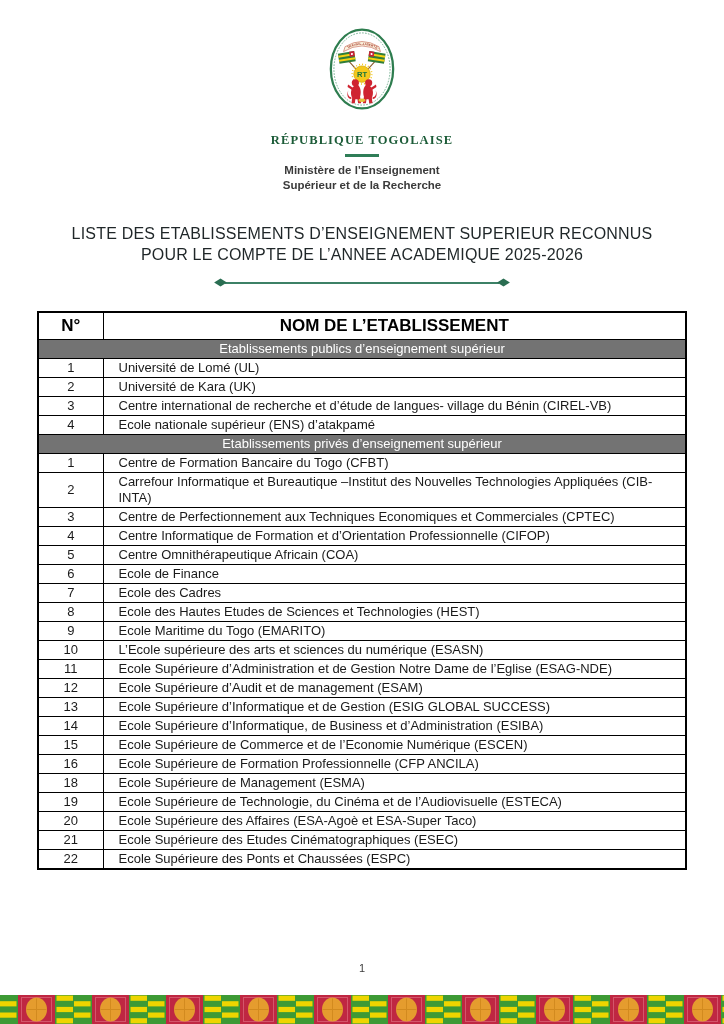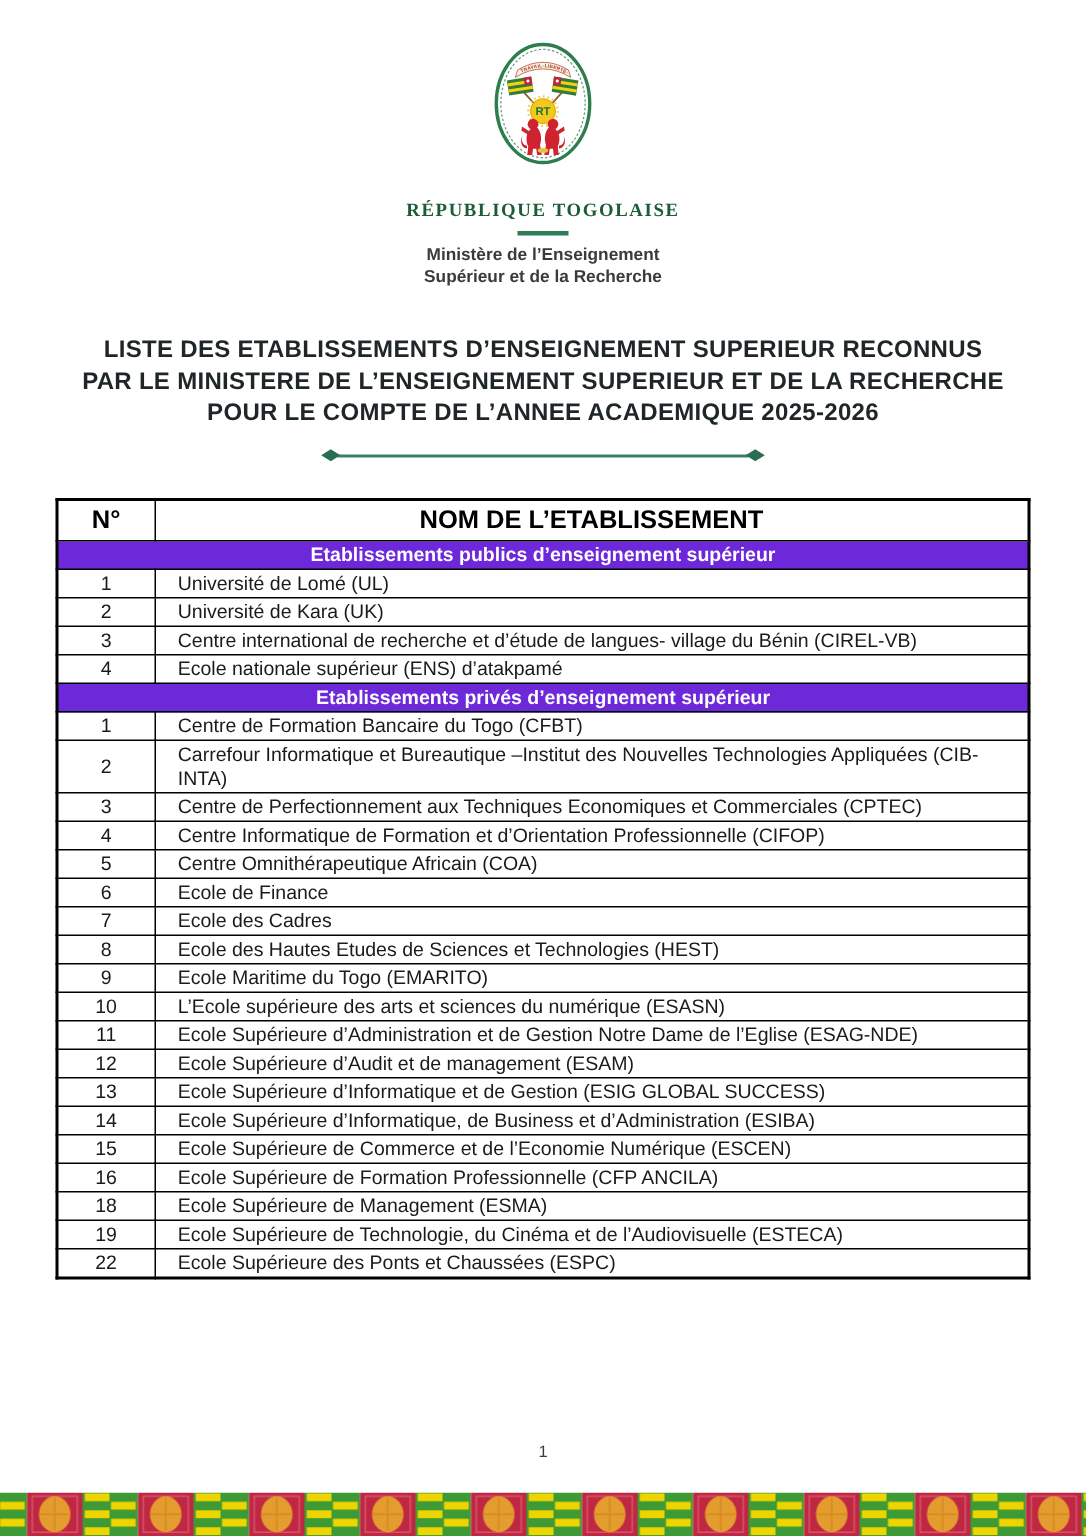--- a/index.html
+++ b/index.html
@@ -21,21 +21,21 @@
     color:#1c5c38;
   }
   .republic-rule{width:34px;height:3px;background:#2f7d57;margin:6px auto 0;}
   .ministry{
     margin-top:6px;text-align:center;
     font-size:11.5px;line-height:1.32;color:#3b3b3b;font-weight:bold;
   }
   
   .doc-title{
     margin:30px auto 0;width:660px;text-align:center;
-    font-weight:bold;font-size:16px;line-height:21px;
+    font-weight:normal;font-size:16px;line-height:21px;
     color:#1f2628;letter-spacing:.2px;
   }
   .title-divider{
     margin:13px auto 0;width:292px;height:9px;
     display:flex;align-items:center;
   }
   .title-divider .line{flex:1;height:2px;background:#3c8166;}
   .title-divider .diamond{
     width:9px;height:9px;background:#2a6e52;
     transform:scaleY(.62) rotate(45deg);
@@ -47,22 +47,22 @@
     border:2px solid #000;
     table-layout:fixed;
   }
   table.establishments col.c-num{width:65px;}
   table.establishments th{
     border:1.5px solid #000;
     font-size:17px;font-weight:bold;color:#000;
     text-align:center;padding:3px 2px;height:19px;
   }
   td.section-hdr{
-    background:#6d28d9;color:#ffffff;
-    font-weight:bold;font-size:15px;text-align:center;
+    background:#737373;color:#ffffff;
+    font-weight:normal;font-size:15px;text-align:center;
     padding:2px 2px 3px;border:1.5px solid #000;
   }
   table.establishments td{
     border:1.2px solid #000;
     font-size:13px;line-height:16px;
     padding:1px 4px;height:16px;
   }
   table.establishments td.num{text-align:center;padding:1px 2px;}
   table.establishments td.name{text-align:left;padding-left:15px;}
   
@@ -127,21 +127,20 @@
 
   <div class="republic">RÉPUBLIQUE TOGOLAISE</div>
   <div class="republic-rule"></div>
   <div class="ministry">
     <div>Ministère de l’Enseignement</div>
     <div>Supérieur et de la Recherche</div>
   </div>
 
   <div class="doc-title">
     <div>LISTE DES ETABLISSEMENTS D’ENSEIGNEMENT SUPERIEUR RECONNUS</div>
-    <div>PAR LE MINISTERE DE L’ENSEIGNEMENT SUPERIEUR ET DE LA RECHERCHE</div>
     <div>POUR LE COMPTE DE L’ANNEE ACADEMIQUE 2025-2026</div>
   </div>
 
   <div class="title-divider">
     <span class="diamond"></span>
     <span class="line"></span>
     <span class="diamond"></span>
   </div>
 
   <table class="establishments">
@@ -242,20 +241,28 @@
           <td class="num">16</td>
           <td class="name">Ecole Supérieure de Formation Professionnelle (CFP ANCILA)</td>
         </tr>
         <tr>
           <td class="num">18</td>
           <td class="name">Ecole Supérieure de Management (ESMA)</td>
         </tr>
         <tr>
           <td class="num">19</td>
           <td class="name">Ecole Supérieure de Technologie, du Cinéma et de l’Audiovisuelle (ESTECA)</td>
+        </tr>
+        <tr>
+          <td class="num">20</td>
+          <td class="name">Ecole Supérieure des Affaires (ESA-Agoè et ESA-Super Taco)</td>
+        </tr>
+        <tr>
+          <td class="num">21</td>
+          <td class="name">Ecole Supérieure des Etudes Cinématographiques (ESEC)</td>
         </tr>
         <tr>
           <td class="num">22</td>
           <td class="name">Ecole Supérieure des Ponts et Chaussées (ESPC)</td>
         </tr>
       </tbody>
   </table>
 
   <div class="page-number">1</div>
 

